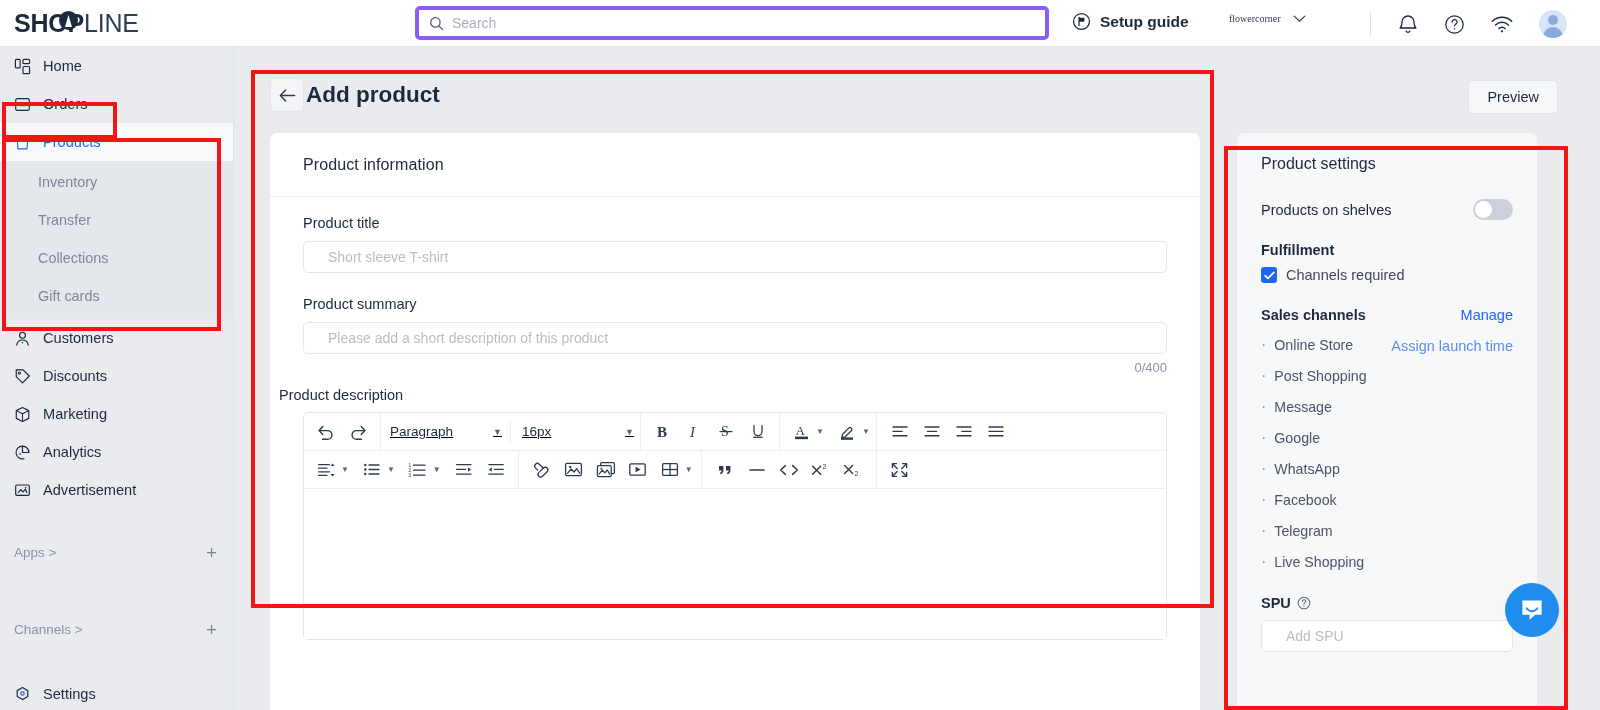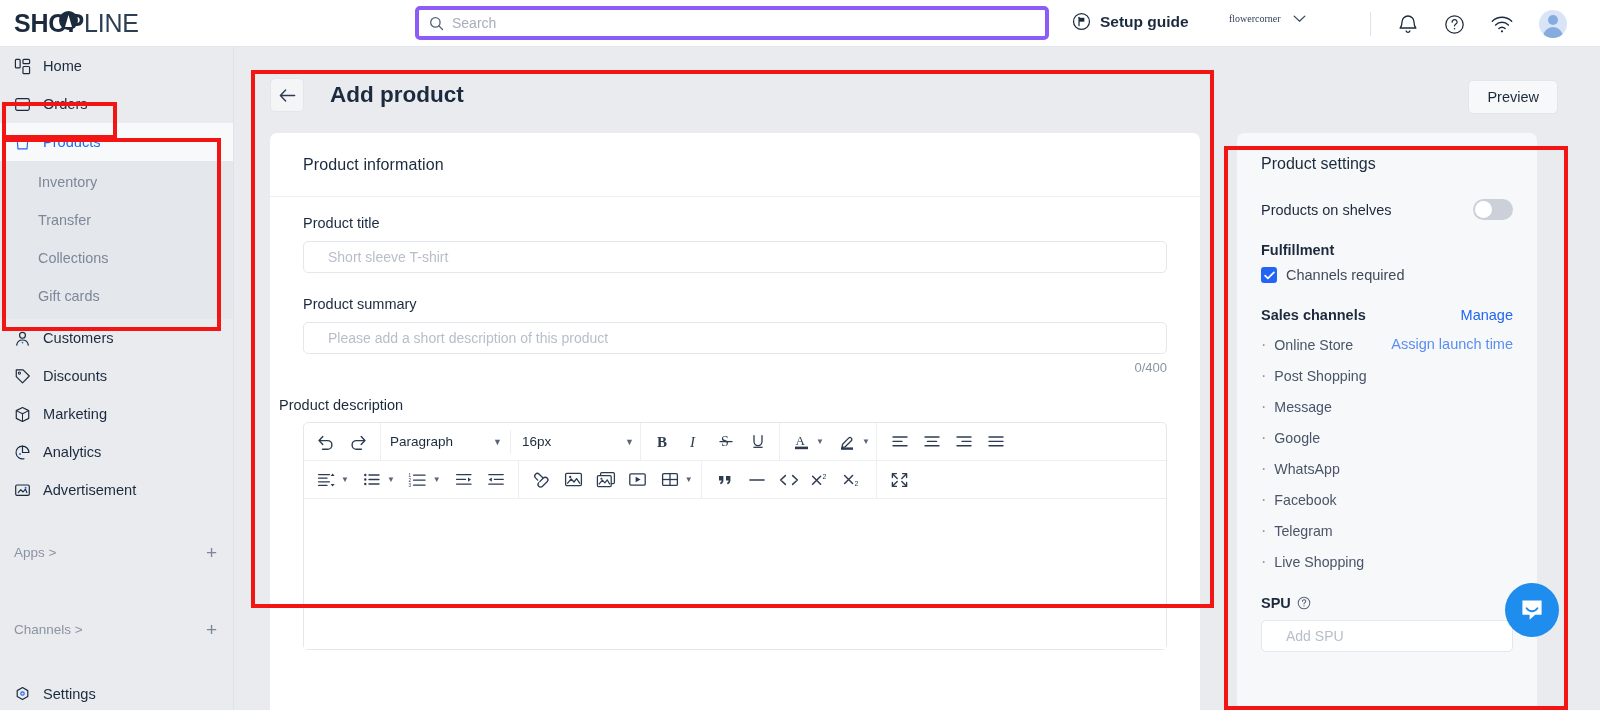--- a/index.html
+++ b/index.html
@@ -107,21 +107,21 @@
   }
   .group-row .plus { font-size: 19px; color: #7d8798; line-height: 1; }
 
   
   .content {
     position: absolute; top: 47px; left: 234px;
     width: 1366px; height: 663px; overflow: hidden;
   }
   .page-head {
     position: absolute; left: 36px; top: 31px;
-    display: flex; align-items: center; gap: 26px;
+    display: flex; align-items: center; gap: 2px;
   }
   .back-btn {
     width: 34px; height: 34px; border-radius: 5px;
     border: 1px solid #e2e5ea; background: #f4f5f7;
     display: flex; align-items: center; justify-content: center; cursor: pointer;
   }
   .page-title { font-size: 22.5px; font-weight: 700; color: #1b2a3d; }
   .preview-btn {
     position: absolute; right: 42px; top: 33px;
     height: 34px; padding: 0 18px; border-radius: 5px;
@@ -208,21 +208,21 @@
   .chk-row { display: flex; align-items: center; gap: 9px; margin-top: 9px; }
   .chkbox {
     width: 16px; height: 16px; border-radius: 3px; background: #2264f3;
     display: flex; align-items: center; justify-content: center; cursor: pointer;
     flex: none;
   }
   .chk-lbl { font-size: 14.5px; color: #3f4a5a; }
   .lnk { color: #2264f3; font-size: 14.5px; cursor: pointer; }
   .lnk.soft { color: #5b8def; }
   .ch-item {
-    display: flex; align-items: flex-start; justify-content: space-between;
+    display: flex; align-items: flex-end; justify-content: space-between;
     margin-top: 13px;
   }
   .ch-name {
     font-size: 14.2px; color: #4a5568; display: flex; align-items: center; gap: 8px;
   }
   .ch-name::before { content: "·"; color: #8b94a3; font-size: 16px; }
   .spu-h {
     display: flex; align-items: center; gap: 6px;
     font-size: 14.5px; font-weight: 700; color: #1b2a3d;
   }
@@ -422,21 +422,21 @@
         <div class="field-label">Product title</div>
         <input class="txt-input" type="text" placeholder="Short sleeve T-shirt" style="">
       </div>
 
       <div class="field" style="margin-top:23px;">
         <div class="field-label">Product summary</div>
         <input class="txt-input" type="text" placeholder="Please add a short description of this product" style="">
         <div class="counter">0/400</div>
       </div>
 
-      <div class="field" style="margin-top:22px;padding-left:9px;">
+      <div class="field" style="margin-top:12px;padding-left:9px;">
         <div class="field-label" style="margin-bottom:9px;">Product description</div>
       </div>
 
       <div class="editor">
 
         <div class="tb-row">
           <div class="tb-grp">
             <div class="tb-btn">
               <svg width="18" height="16" viewBox="0 0 18 16">
                 <path d="M2.4 6.6h8.2a4.3 4.3 0 110 8.6H5.6" fill="none" stroke="#2d3b50" stroke-width="1.4" stroke-linecap="round"></path>
@@ -444,21 +444,21 @@
               </svg>
             </div>
             <div class="tb-btn">
               <svg width="18" height="16" viewBox="0 0 18 16">
                 <path d="M15.6 6.6H7.4a4.3 4.3 0 100 8.6h5" fill="none" stroke="#2d3b50" stroke-width="1.4" stroke-linecap="round"></path>
                 <path d="M12.2 2.6l3.7 4-3.7 3.8" fill="none" stroke="#2d3b50" stroke-width="1.4" stroke-linecap="round" stroke-linejoin="round"></path>
               </svg>
             </div>
           </div>
 
-          <div class="tb-grp" style="padding:0;">
+          <div class="tb-grp" style="padding:0;text-decoration:underline;">
             <div class="tb-sel" style="width:127px;">
               <span>Paragraph</span>
               <span class="cv">▼</span>
             </div>
             <div style="width:1px;height:24px;background:#eceef1;"></div>
             <div class="tb-sel" style="width:127px;">
               <span>16px</span>
               <span class="cv">▼</span>
             </div>
           </div>

